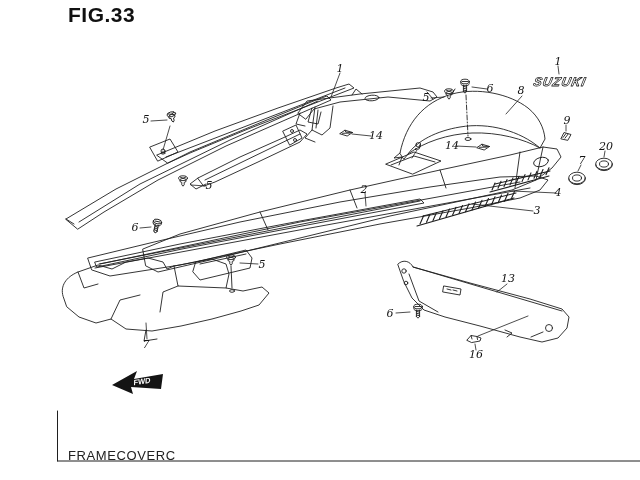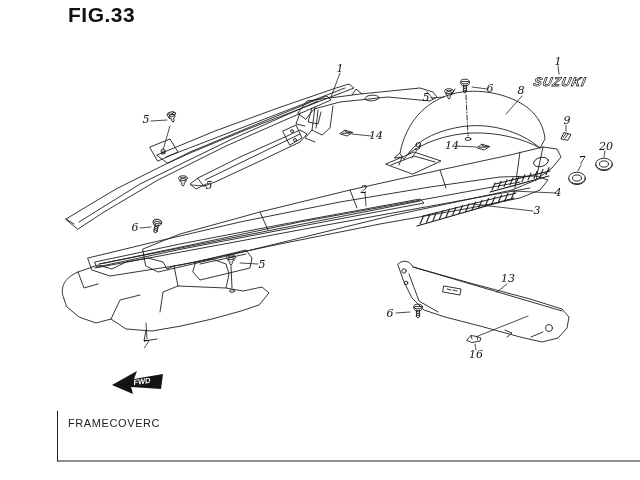--- a/index.html
+++ b/index.html
@@ -5,21 +5,21 @@
   html,body{margin:0;padding:0;background:#fff;}
   .page{position:relative;width:640px;height:480px;background:#fff;overflow:hidden;
         font-family:"Liberation Sans",sans-serif;padding-left:22px;}
   .art{position:absolute;left:0;top:0;width:640px;height:480px;}
   .fig-title{position:absolute;left:68px;top:3px;font-weight:bold;font-size:21px;
              letter-spacing:0.5px;color:#111;}
   .co{position:absolute;transform:translate(-50%,-50%);
       font-family:"DejaVu Serif",serif;font-style:italic;font-size:11px;color:#111;
       white-space:nowrap;}
   .footer-code{position:absolute;left:70px;top:420px;font-size:11px;letter-spacing:0.6px;color:#222;}
-  .footer-name{position:absolute;left:68px;top:417px;font-size:11px;letter-spacing:0.6px;color:#222;}
+  .footer-name{position:absolute;left:68px;top:448px;font-size:13px;letter-spacing:0.6px;color:#222;}
 </style>
 </head>
 <body>
 
 <div class="page">
 
   <div class="fig-title">FIG.33</div>
 
   <svg class="art" viewBox="0 0 640 480" fill="none" stroke="#1f1f1f" stroke-width="0.9" stroke-linecap="round" stroke-linejoin="round">
 

